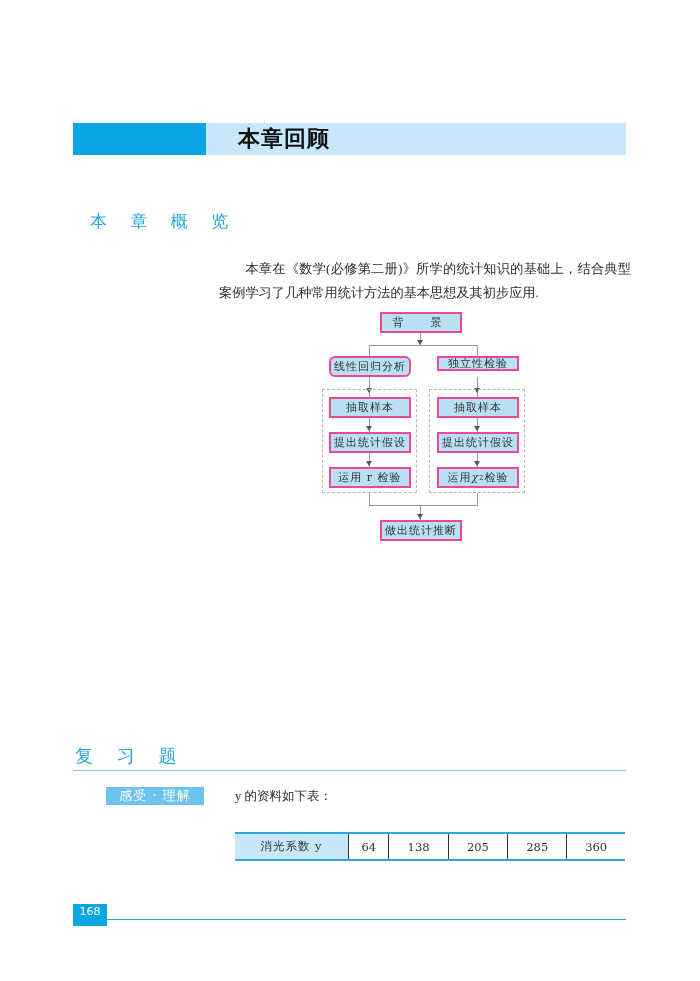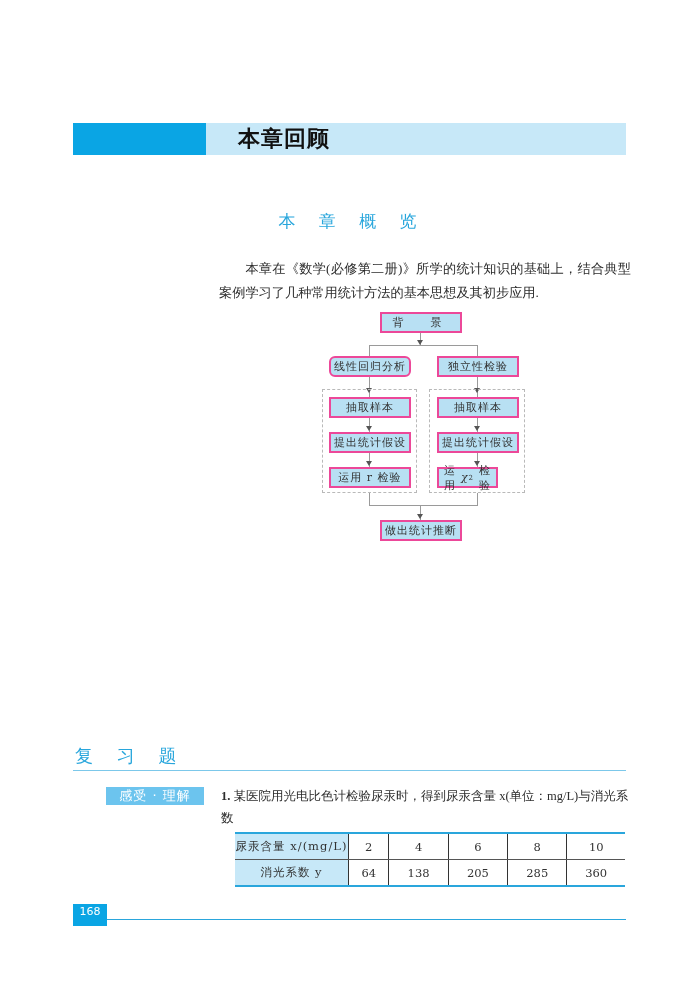--- a/index.html
+++ b/index.html
@@ -3,21 +3,21 @@
 <meta charset="utf-8">
 <style>
   html, body { margin:0; padding:0; }
   body { width:700px; height:981px; background:#ffffff; position:relative; overflow:hidden;
          font-family:"DejaVu Serif","Liberation Serif",serif; color:#2a2a2a; }
   .abs { position:absolute;font-family:Liberation Serif, serif; }
   
   .hdr-dark { left:73px; top:123px; width:133px; height:32px; background:#0aa5e4; }
   .hdr-light { left:206px; top:123px; width:420px; height:32px; background:#c7e8f8; }
   .hdr-title { left:238px; top:123px; height:32px; line-height:32px; font-size:22px; font-weight:bold; color:#111; letter-spacing:1px; }
-  .overview-title { left:0; width:614px; text-align:center; top:210px; font-size:17px; color:#28a6dc; letter-spacing:9px; padding-left:90px; box-sizing:border-box; font-family:"DejaVu Sans","Liberation Sans",sans-serif;}
+  .overview-title { left:0; width:614px; text-align:left; top:210px; font-size:17px; color:#28a6dc; letter-spacing:9px; padding-left:90px; box-sizing:border-box; font-family:"DejaVu Sans","Liberation Sans",sans-serif;}
   .para { left:219px; width:412px; font-size:13.2px; line-height:23.6px; text-align:justify; color:#2c2c2c; }
   .para p { margin:0; text-indent:2em; }
   
   .fbox { position:absolute; background:#b8e0f3; border:2px solid #ec4899; box-sizing:border-box;
           font-size:11px; text-align:center; color:#333; display:flex; align-items:center; justify-content:center; letter-spacing:1px; }
   .dash { position:absolute; border:1.4px dashed #b9b9b9; box-sizing:border-box; }
   .ln { position:absolute; background:#9a9a9a; }
   .arr { position:absolute; width:0; height:0; border-left:3px solid transparent; border-right:3px solid transparent; border-top:5px solid #555; }
   .sec-title { left:75px; top:744px; font-size:18px; color:#28a6dc; letter-spacing:9px; font-family:"DejaVu Sans","Liberation Sans",sans-serif;}
   .sec-line { left:73px; top:770px; width:553px; height:1px; background:#7cc8ea; }
@@ -48,21 +48,21 @@
 
 <div>
   <div class="fbox" style="left:380px;top:312px;width:82px;height:21px;letter-spacing:8px;">背　景</div>
   <div class="ln" style="left:420px;top:333px;width:1px;height:12px;"></div>
   <div class="arr" style="left:417px;top:340px;"></div>
   <div class="ln" style="left:369px;top:345px;width:109px;height:1px;"></div>
   <div class="ln" style="left:369px;top:345px;width:1px;height:11px;"></div>
   <div class="ln" style="left:477px;top:345px;width:1px;height:11px;"></div>
 
   <div class="fbox" style="left:329px;top:356px;width:82px;height:21px;border-radius:6px;">线性回归分析</div>
-  <div class="fbox" style="left:437px;top:356px;width:82px;height:21px;">独立性检验</div>
+  <div class="fbox" style="left:437px;top:356px;width:82px;height:15px;">独立性检验</div>
 
   <div class="ln" style="left:369px;top:377px;width:1px;height:20px;"></div>
   <div class="arr" style="left:366px;top:388px;"></div>
   <div class="ln" style="left:477px;top:377px;width:1px;height:20px;"></div>
   <div class="arr" style="left:474px;top:388px;"></div>
 
   <div class="dash" style="left:322px;top:389px;width:95px;height:104px;"></div>
   <div class="dash" style="left:429px;top:389px;width:96px;height:104px;"></div>
 
   <div class="fbox" style="left:329px;top:397px;width:82px;height:21px;">抽取样本</div>
@@ -75,21 +75,21 @@
 
   <div class="fbox" style="left:329px;top:432px;width:82px;height:21px;">提出统计假设</div>
   <div class="fbox" style="left:437px;top:432px;width:82px;height:21px;">提出统计假设</div>
 
   <div class="ln" style="left:369px;top:453px;width:1px;height:14px;"></div>
   <div class="arr" style="left:366px;top:461px;"></div>
   <div class="ln" style="left:477px;top:453px;width:1px;height:14px;"></div>
   <div class="arr" style="left:474px;top:461px;"></div>
 
   <div class="fbox" style="left:329px;top:467px;width:82px;height:21px;">运用 r 检验</div>
-  <div class="fbox" style="left:437px;top:467px;width:61px;height:21px;">
+  <div class="fbox" style="left:437px;top:467px;width:82px;height:21px;">
     <span>运用 </span>
     <i>χ</i>
       <sup>2</sup>
     <span> 检验</span>
   </div>
 
   <div class="ln" style="left:369px;top:493px;width:1px;height:12px;"></div>
   <div class="ln" style="left:477px;top:493px;width:1px;height:12px;"></div>
   <div class="ln" style="left:369px;top:505px;width:109px;height:1px;"></div>
   <div class="ln" style="left:420px;top:505px;width:1px;height:15px;"></div>
@@ -99,34 +99,25 @@
 </div>
 
 <div class="abs para" style="top:550px;">
 </div>
 
 <div class="abs sec-title">复 习 题</div>
 <div class="abs sec-line"></div>
 <div class="abs tag">感受 · 理解</div>
 
 <div class="abs q1">
-  <div><span class="num">1.</span> <span>某医院用光电比色计检验尿汞时，得到尿汞含量 x(单位：mg/L)与消光系数</span></div>
   <div class="cont">y 的资料如下表：</div>
 </div>
 
 <table class="dt">
   <tbody>
-      <tr>
-    <td>尿汞含量 x/(mg/L)</td>
-    <td>2</td>
-    <td>4</td>
-    <td>6</td>
-    <td>8</td>
-    <td>10</td>
-  </tr>
   <tr>
     <td>消光系数 y</td>
     <td>64</td>
     <td>138</td>
     <td>205</td>
     <td>285</td>
     <td>360</td>
   </tr>
 </tbody>
   </table>

